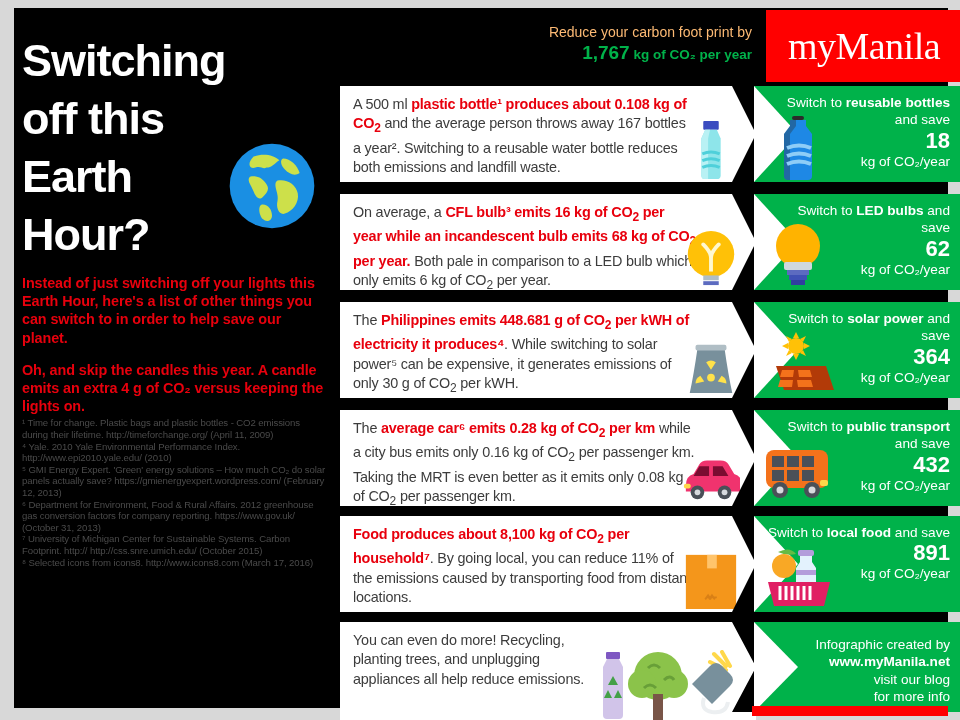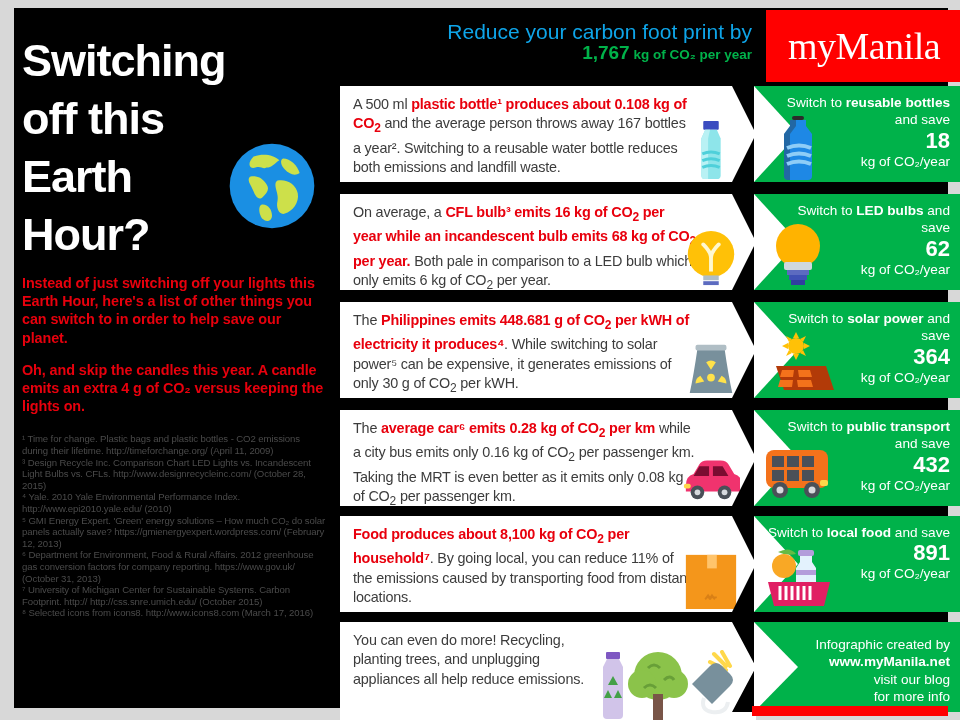--- a/index.html
+++ b/index.html
@@ -45,36 +45,36 @@
   .lead {
     color: #e8000d;
     font-weight: bold;
     font-size: 14.4px;
     line-height: 18.2px;
     margin-top: 10px;
     letter-spacing: -0.1px;
   }
   .lead.second { margin-top: 14px; }
   .refs {
-    margin-top: 18px;
+    margin-top: 2px;
     color: #4a4a4a;
     font-size: 9.6px;
     line-height: 11.6px;
     letter-spacing: -0.1px;
   }
   .refs div { margin: 0; }
   
   .hdr {
     position: absolute;
     left: 330px; top: 14px;
     width: 408px;
     text-align: right;
     color: #fff;
   }
-  .hdr .l1 { font-size: 21px; line-height: 20px; color:#0ea5e9; }
+  .hdr .l1 { font-size: 14px; line-height: 20px; color:#fdba74; }
   .hdr .l2 { font-size: 13.5px; line-height: 22px; color: #00b24a; font-weight: bold; }
   .hdr .l2 .big { font-size: 19px; }
   .logo {
     position: absolute;
     left: 752px; top: 2px;
     width: 196px; height: 72px;
     background: #ff0000;
     color: #fff;
     font-family: "Liberation Serif", serif;
     font-size: 38px;
@@ -168,21 +168,20 @@
         <path d="M26 40 C34 38 40 42 44 48 C48 54 44 58 40 62 C36 66 32 62 30 56 C28 50 22 44 26 40 Z" fill="#cde04a"></path>
         <path d="M56 44 C66 42 76 48 78 58 C80 68 72 78 64 80 C58 82 54 74 56 66 C58 58 50 48 56 44 Z" fill="#cde04a"></path>
         <path d="M40 70 C46 70 50 76 50 82 C50 88 44 90 40 86 C36 82 34 70 40 70 Z" fill="#cde04a"></path>
       </svg>
 
       <div class="lead">Instead of just switching off your lights this Earth Hour, here's a list of other things you can switch to in order to help save our planet.</div>
       <div class="lead second">Oh, and skip the candles this year. A candle emits an extra 4 g of CO₂ versus keeping the lights on.</div>
 
       <div class="refs">
         <div>¹ Time for change. Plastic bags and plastic bottles - CO2 emissions during their lifetime. http://timeforchange.org/ (April 11, 2009)</div>
-        <div>³ Design Recycle Inc. Comparison Chart LED Lights vs. Incandescent Light Bulbs vs. CFLs. http://www.designrecycleinc.com/ (October 28, 2015)</div>
         <div>⁴ Yale. 2010 Yale Environmental Performance Index. http://www.epi2010.yale.edu/ (2010)</div>
         <div>⁵ GMI Energy Expert. 'Green' energy solutions – How much CO₂ do solar panels actually save? https://gmienergyexpert.wordpress.com/ (February 12, 2013)</div>
         <div>⁶ Department for Environment, Food &amp; Rural Affairs. 2012 greenhouse gas conversion factors for company reporting. https://www.gov.uk/ (October 31, 2013)</div>
         <div>⁷ University of Michigan Center for Sustainable Systems. Carbon Footprint. http:// http://css.snre.umich.edu/ (October 2015)</div>
         <div>⁸ Selected icons from icons8. http://www.icons8.com (March 17, 2016)</div>
       </div>
     </div>
 
     <div class="hdr">
       <div class="l1">Reduce your carbon foot print by</div>

